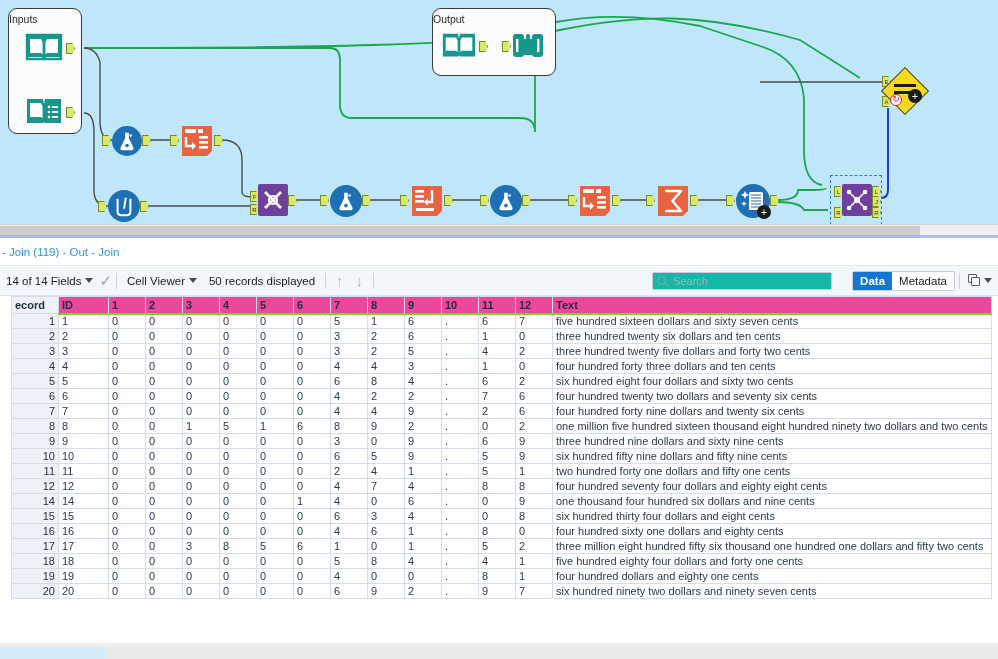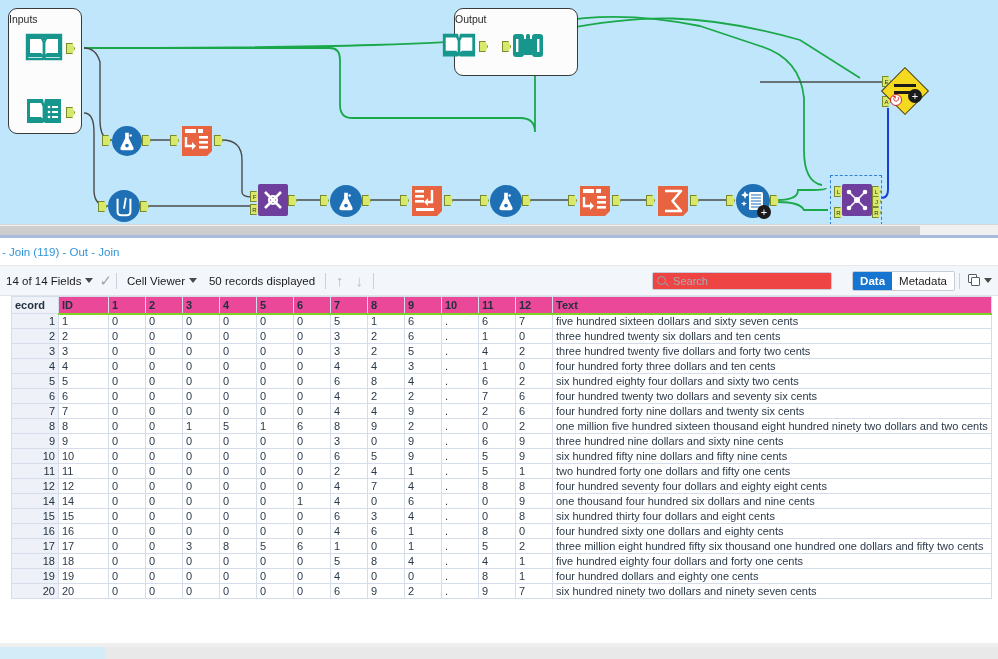--- a/index.html
+++ b/index.html
@@ -125,21 +125,21 @@
     display: inline-block;
   }
   .check-ic { color: #9aa3ad; font-size: 15px; line-height: 1; }
   .arrow-ic { color: #b6bcc5; font-size: 15px; line-height: 1; padding: 0 6px; }
 
   #tb-spacer { flex: 1; }
 
   #search-box {
     position: relative;
     width: 180px; height: 18px;
-    background: #ef4444;
+    background: #14b8a6;
     border: 1px solid #c7cdd8;
     border-radius: 2px;
     display: flex; align-items: center;
     padding-left: 18px;
   }
   #search-box input {
     border: 0; outline: 0;
     width: 100%; height: 100%;
     font-size: 11px;
     font-family: "Liberation Sans", sans-serif;
@@ -276,21 +276,21 @@
       <circle cx="25" cy="11" r="1.3" fill="#ffffff"></circle>
         <rect x="28" y="10" width="6" height="2" fill="#ffffff"></rect>
       <circle cx="25" cy="16" r="1.3" fill="#ffffff"></circle>
         <rect x="28" y="15" width="6" height="2" fill="#ffffff"></rect>
       <circle cx="25" cy="21" r="1.3" fill="#ffffff"></circle>
         <rect x="28" y="20" width="6" height="2" fill="#ffffff"></rect>
     </svg>
   </div>
   <div class="port out" style="left:66px; top:107px;"></div>
 
-  <div class="container-box" style="left:432px; top:8px; width:124px; height:68px;margin-left:22px;">
+  <div class="container-box" style="left:432px; top:8px; width:124px; height:68px;">
     <div class="container-title">Output</div>
   </div>
 
   <div class="tool-sq" style="left:440px; top:30px; width:38px; height:32px;">
     <svg width="38" height="32" viewBox="0 0 40 32">
       <path d="M3 3 L19 3 L20 8 L21 3 L37 3 L37 27 L21 27 L20 26 L19 27 L3 27 Z" fill="#16968c"></path>
       <path d="M6 7 L17 7 L18.6 10.4 L18.6 22.6 L17 21 L6 21 Z" fill="#ffffff"></path>
       <path d="M34 7 L23 7 L21.4 10.4 L21.4 22.6 L23 21 L34 21 Z" fill="#ffffff"></path>
     </svg>
   </div>
@@ -616,21 +616,21 @@
             <td class="num">0</td>
             <td class="num">0</td>
             <td class="num">0</td>
             <td class="num">0</td>
             <td class="num">6</td>
             <td class="num">8</td>
             <td class="num">4</td>
             <td class="num">.</td>
             <td class="num">6</td>
             <td class="num">2</td>
-            <td class="txt">six hundred eighty four dollars and sixty two cents</td>
+            <td class="txt">six hundred eight four dollars and sixty two cents</td>
           </tr>
           <tr>
             <td class="rec">6</td>
             <td class="num">6</td>
             <td class="num">0</td>
             <td class="num">0</td>
             <td class="num">0</td>
             <td class="num">0</td>
             <td class="num">0</td>
             <td class="num">0</td>

